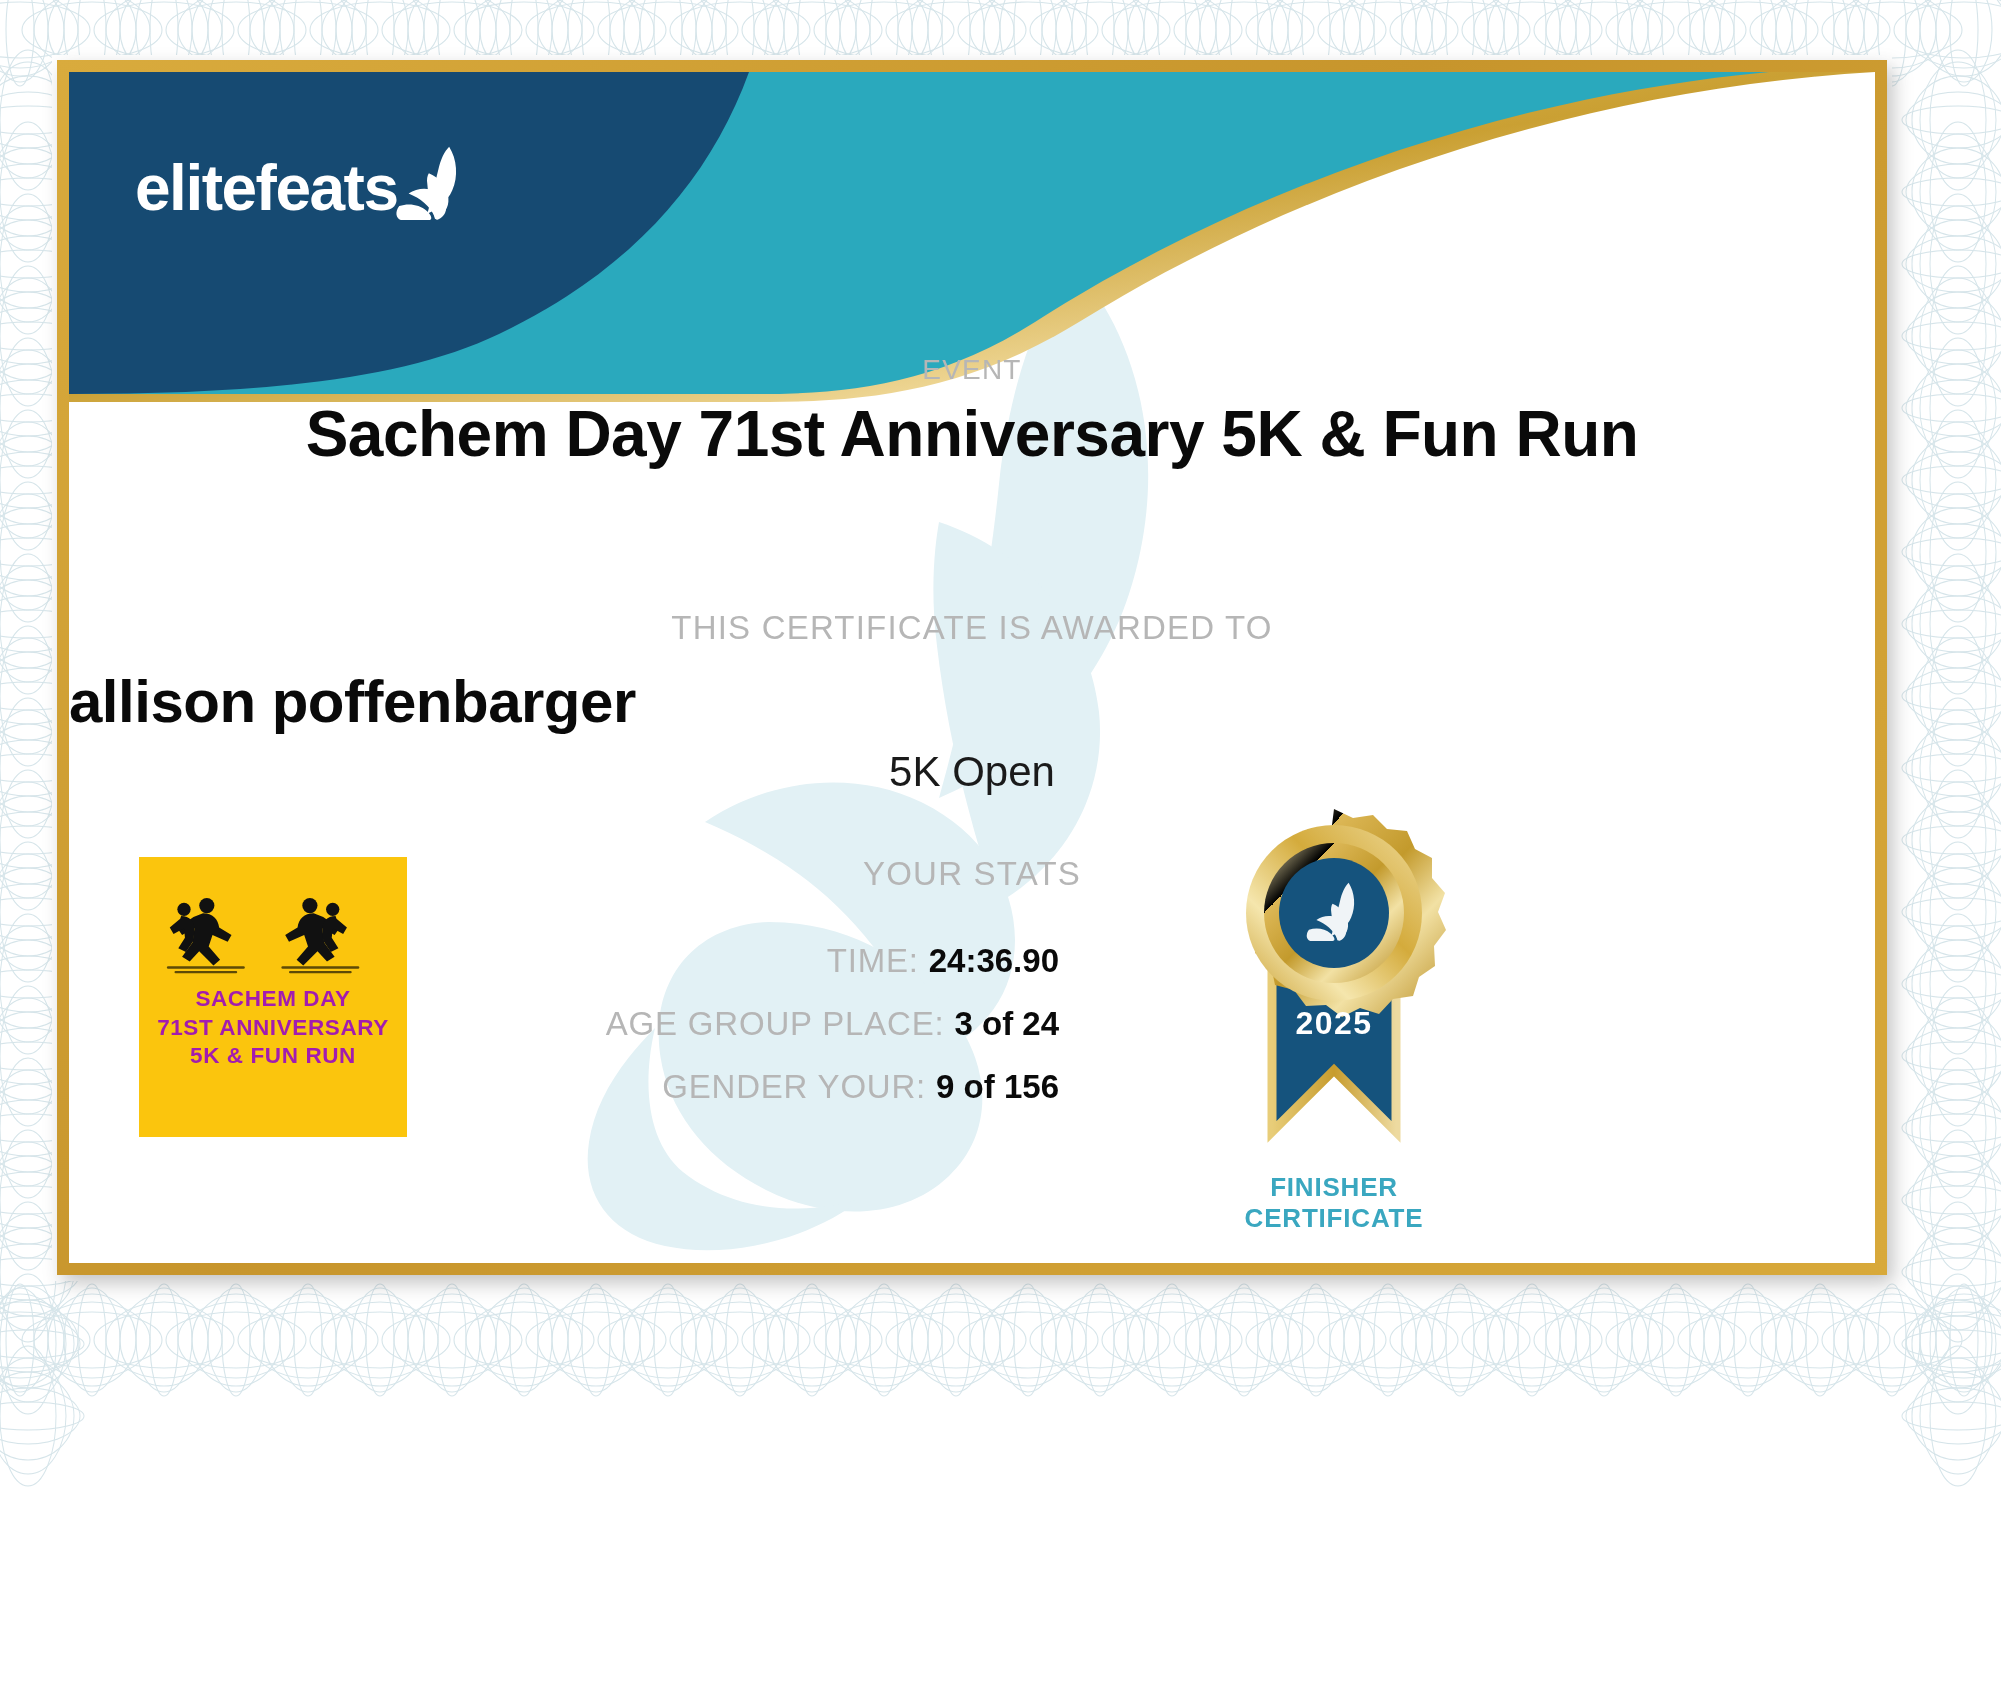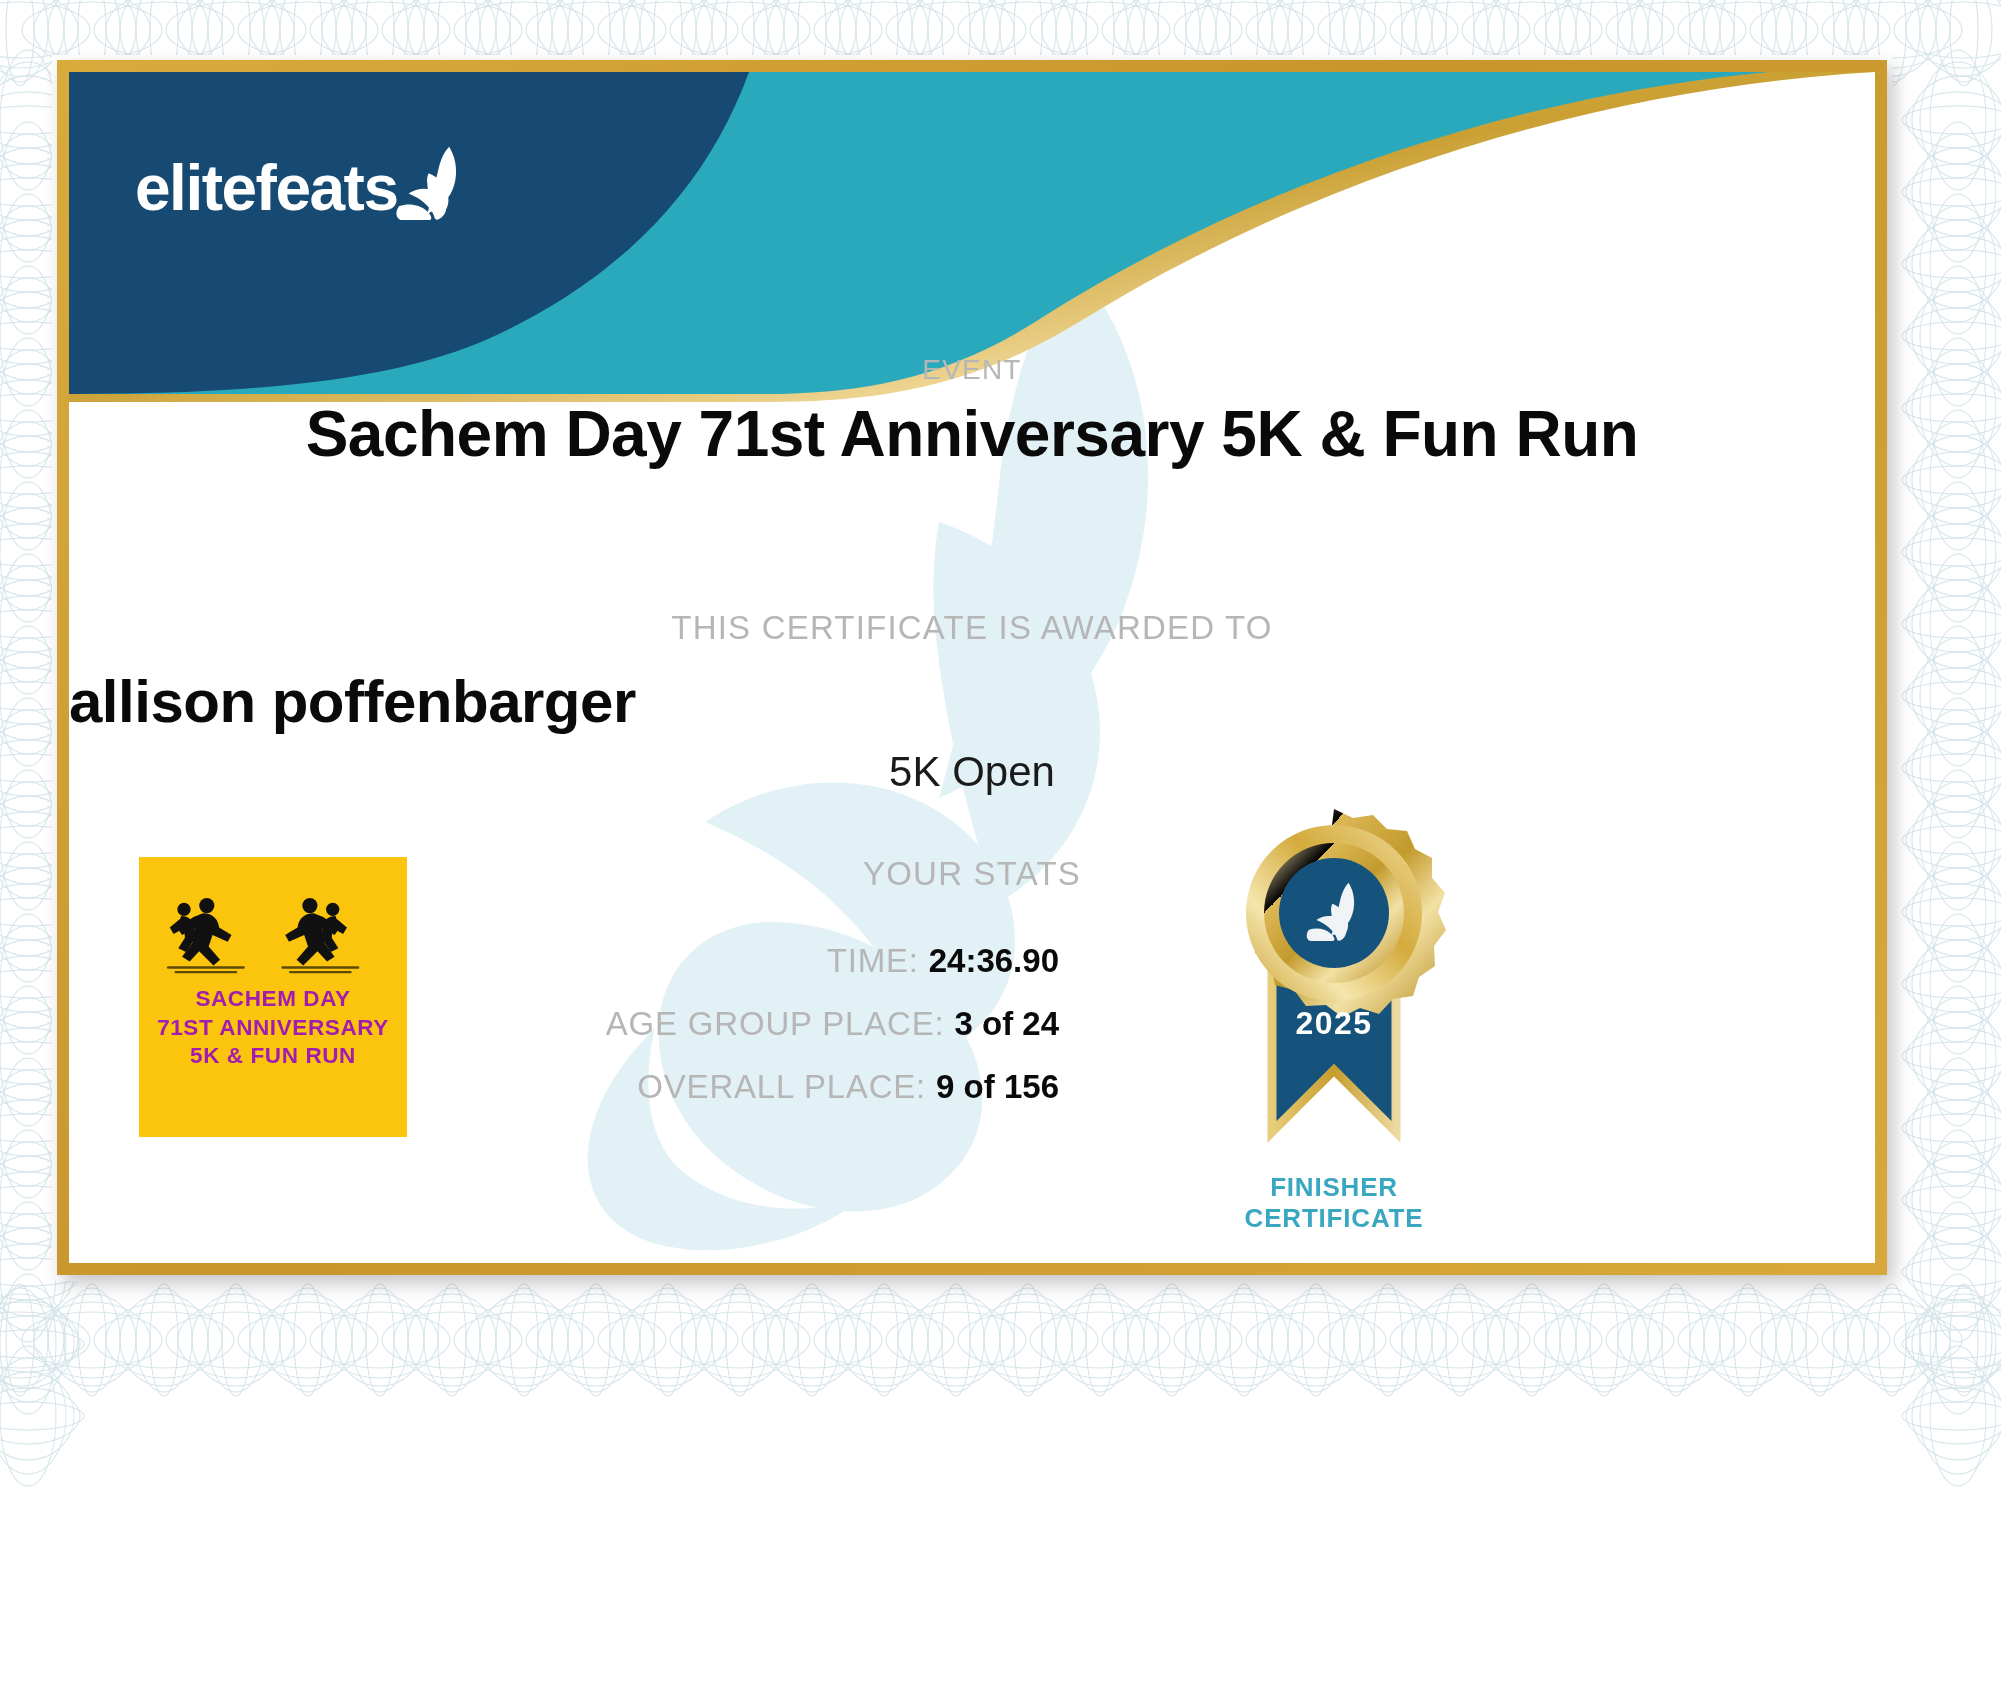--- a/index.html
+++ b/index.html
@@ -433,21 +433,21 @@
         <div class="stats-table">
           <div class="stat-row">
             <span class="stat-key">TIME:</span>
             <span class="stat-val">24:36.90</span>
           </div>
           <div class="stat-row">
             <span class="stat-key">AGE GROUP PLACE:</span>
             <span class="stat-val">3 of 24</span>
           </div>
           <div class="stat-row">
-            <span class="stat-key">OVERALL PLACE:</span>
+            <span class="stat-key">GENDER YOUR:</span>
             <span class="stat-val">9 of 156</span>
           </div>
         </div>
 
         <div class="event-logo">
           <svg class="event-logo-runners" viewBox="0 0 268 84">
             <g fill="#111111">
               <g transform="translate(26,6) scale(0.95)">
                 <circle cx="44" cy="9" r="8"></circle>
                 <path d="M40 17 C50 17 56 23 57 32 L70 40 L66 47 L50 40

